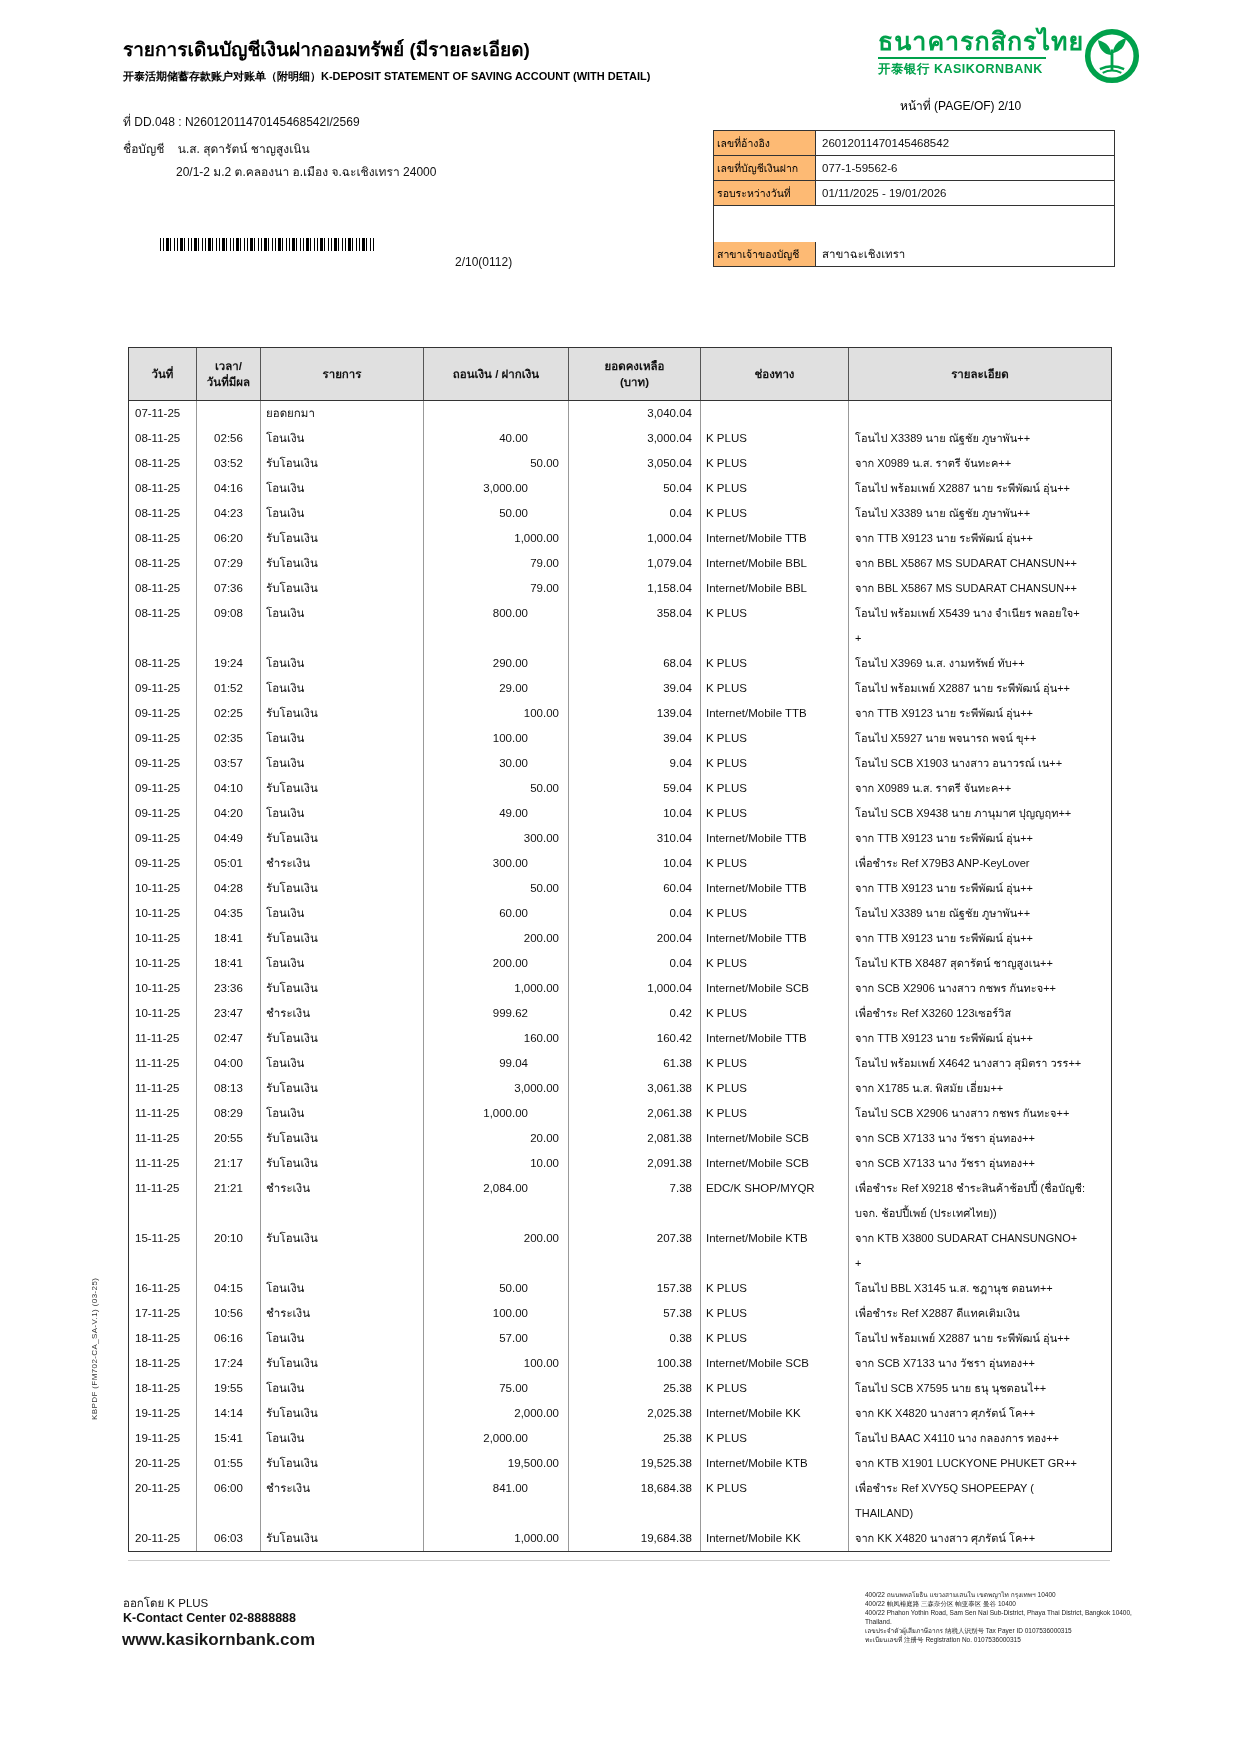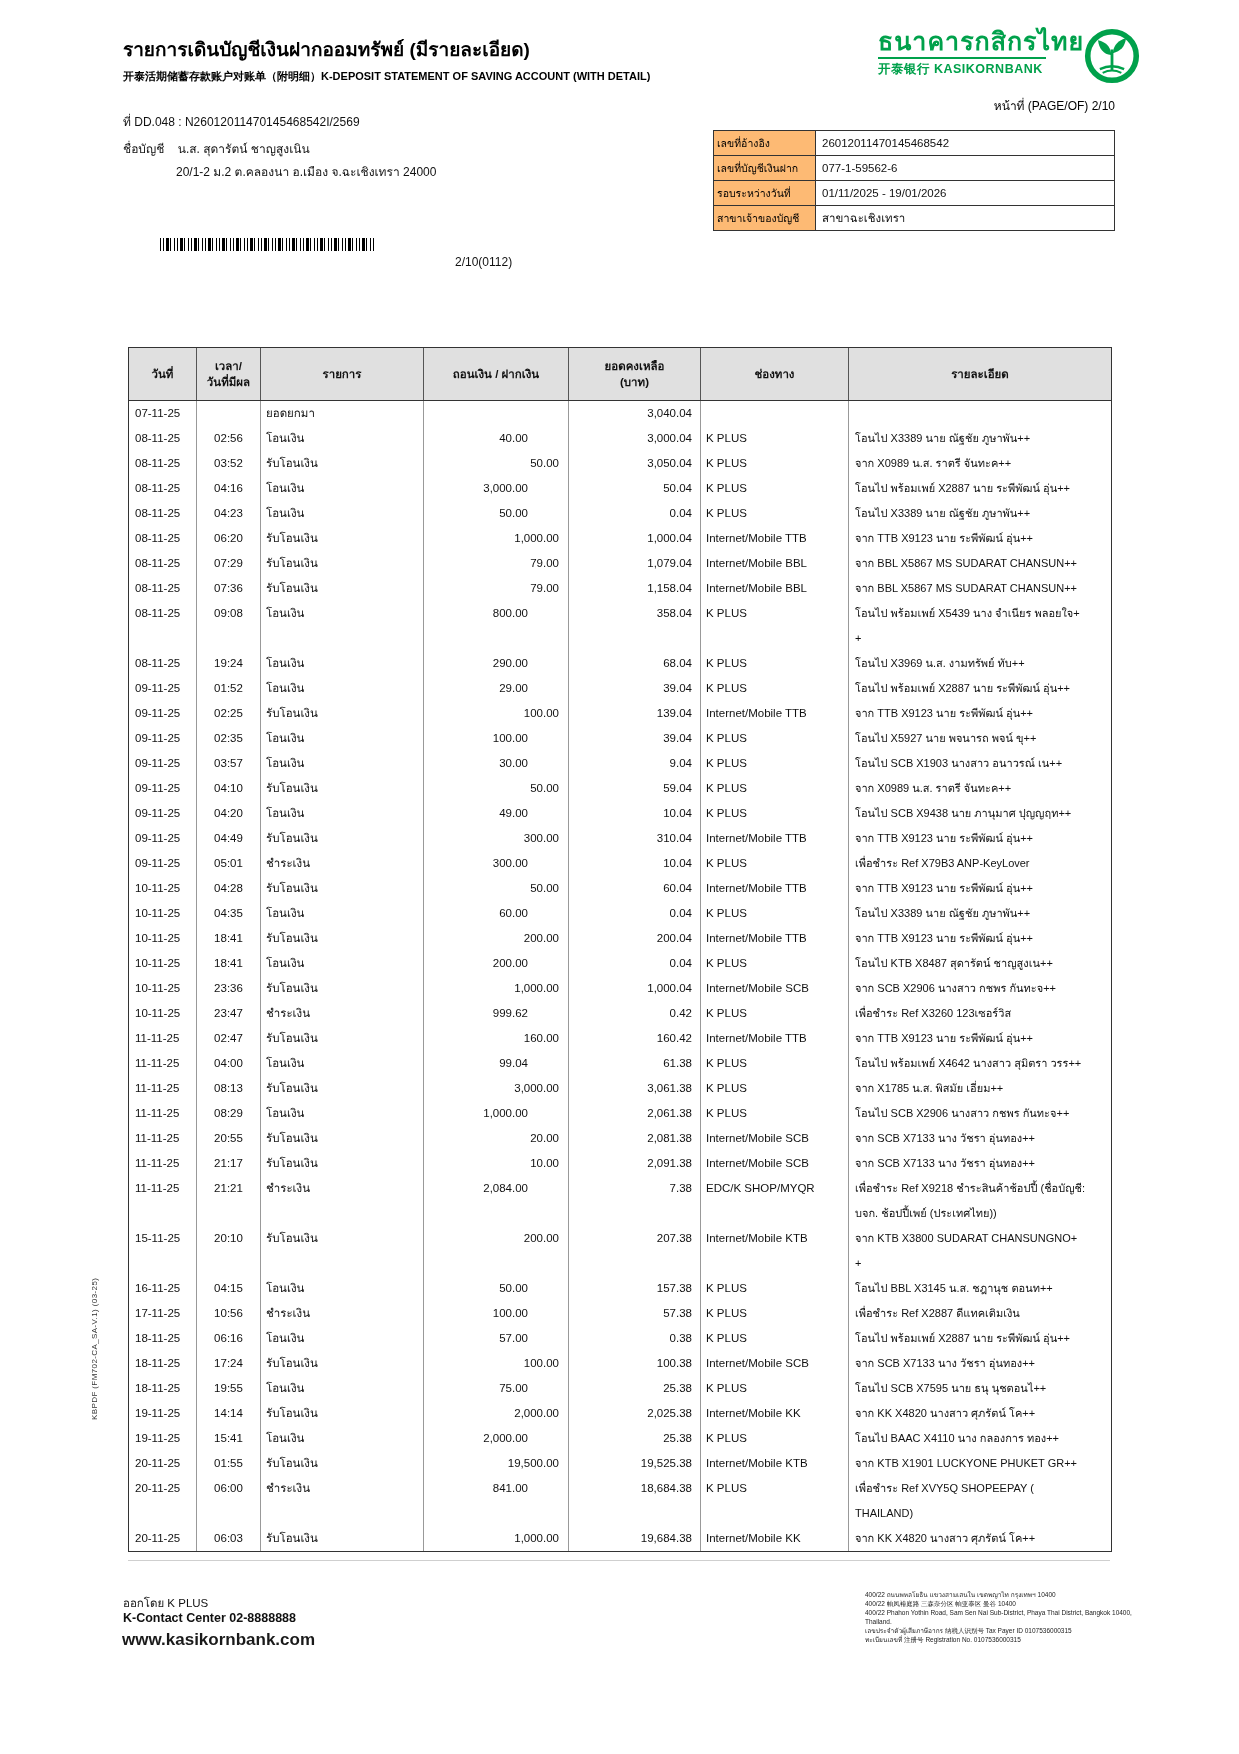--- a/index.html
+++ b/index.html
@@ -10,31 +10,31 @@
   .title{position:absolute;left:123px;top:34px;font-size:19px;font-weight:bold;color:#000;}
   .subtitle{position:absolute;left:123px;top:69px;font-size:11px;font-weight:bold;color:#000;}
 
   .brand{position:absolute;left:878px;top:28px;display:flex;align-items:flex-start;}
   .brand-text{display:flex;flex-direction:column;align-items:flex-start;}
   .brand-thai{font-size:25px;font-weight:bold;color:#00A14B;line-height:26px;letter-spacing:1px;}
   .brand-rule{width:168px;height:2px;background:#00A14B;margin:3px 0 2px 0;}
   .brand-sub{font-size:12.5px;font-weight:bold;color:#00A14B;letter-spacing:0.5px;}
   .logo-mark{width:56px;height:56px;}
 
-  .page-of{position:absolute;left:900px;top:96px;width:215px;text-align:right;font-size:12px;color:#000;}
+  .page-of{position:absolute;left:900px;top:96px;width:215px;font-size:12px;color:#000;}
 
   .doc-no{position:absolute;left:123px;top:112px;font-size:12px;}
   .acct-line{position:absolute;left:123px;top:139px;font-size:12px;}
   .acct-label{margin-right:10px;}
   .acct-addr{position:absolute;left:168px;top:162px;font-size:12px;margin-left:8px;}
 
   
   .info-box{position:absolute;left:713px;top:130px;width:402px;border:1px solid #333;box-sizing:border-box;}
   .info-row{display:flex;height:24px;border-bottom:1px solid #333;}
-  .info-row:last-child{border-bottom:none;}
+  .info-row:last-child{border-bottom:none;margin-top:36px;}
   .info-label{width:102px;background:#fdba74;border-right:1px solid #333;font-size:10.5px;
               display:flex;align-items:center;padding:0 3px;box-sizing:border-box;color:#000;}
   .info-value{flex:1;font-size:11.5px;display:flex;align-items:center;padding:0 6px;box-sizing:border-box;}
 
   
   .barcode{position:absolute;left:160px;top:238px;width:216px;height:13px;
     background:repeating-linear-gradient(90deg,#000 0 1px,#fff 1px 3px,#000 3px 4px,#fff 4px 6px,
                #000 6px 9px,#fff 9px 10px,#000 10px 11px,#fff 11px 14px);}
   .barcode-label{position:absolute;left:455px;top:255px;font-size:12px;}
 

